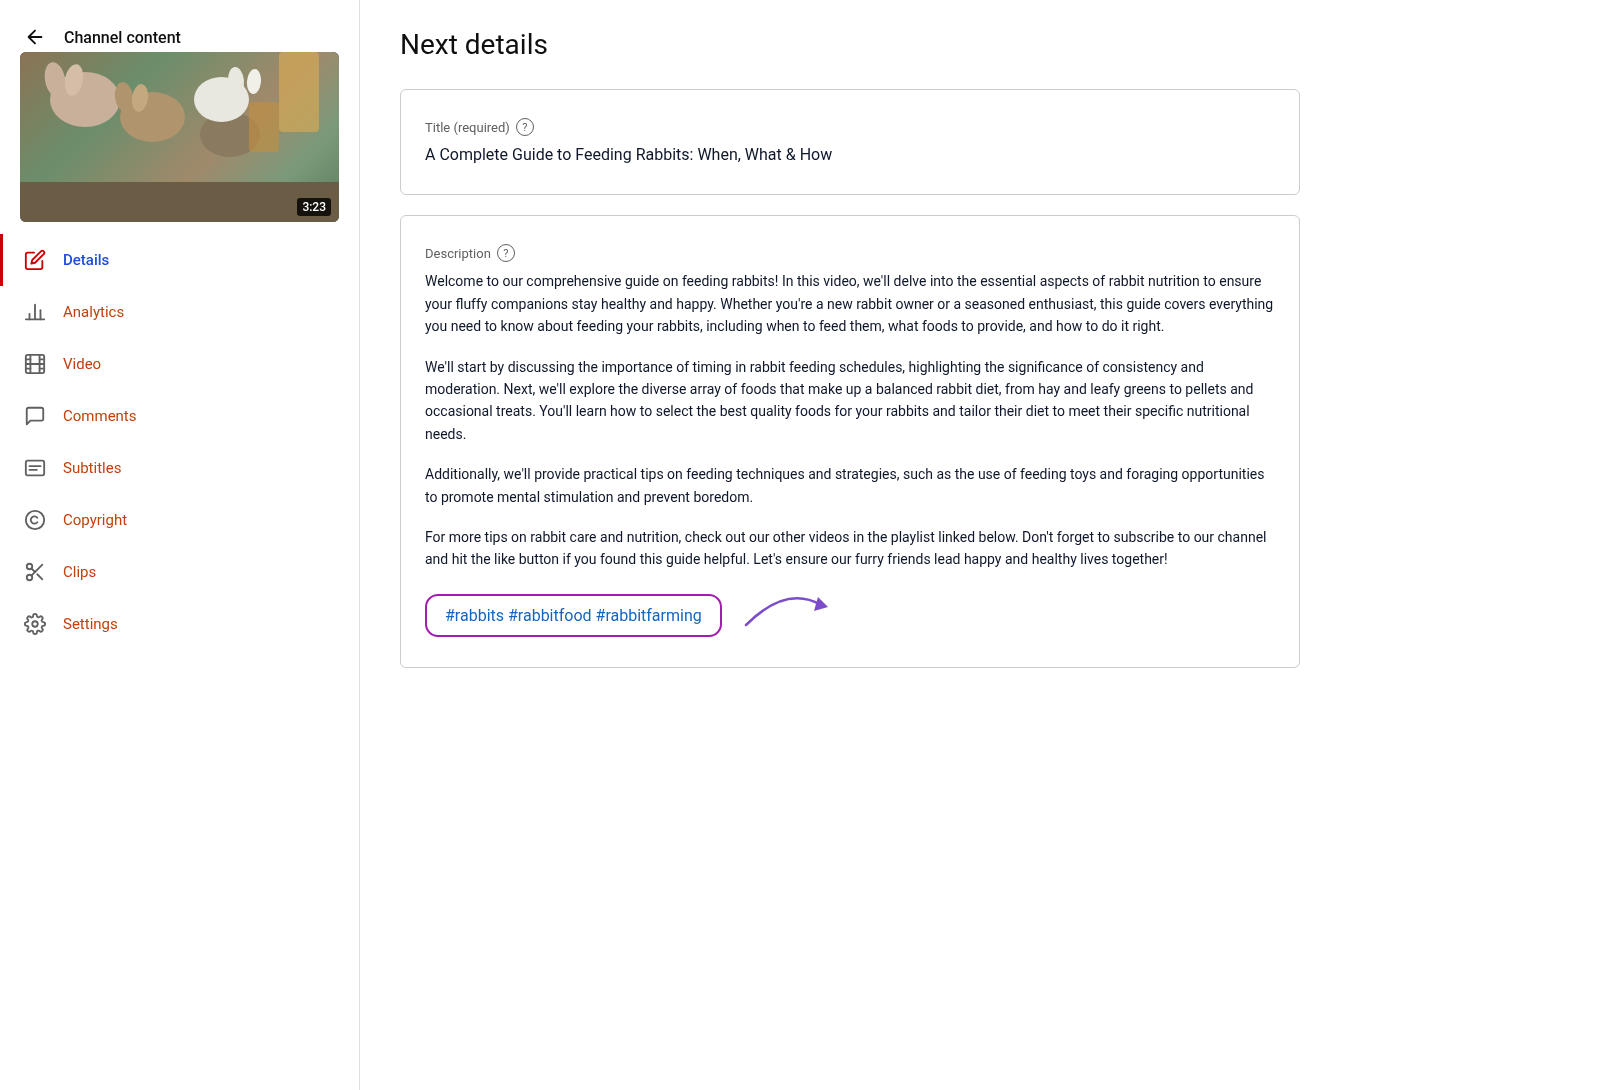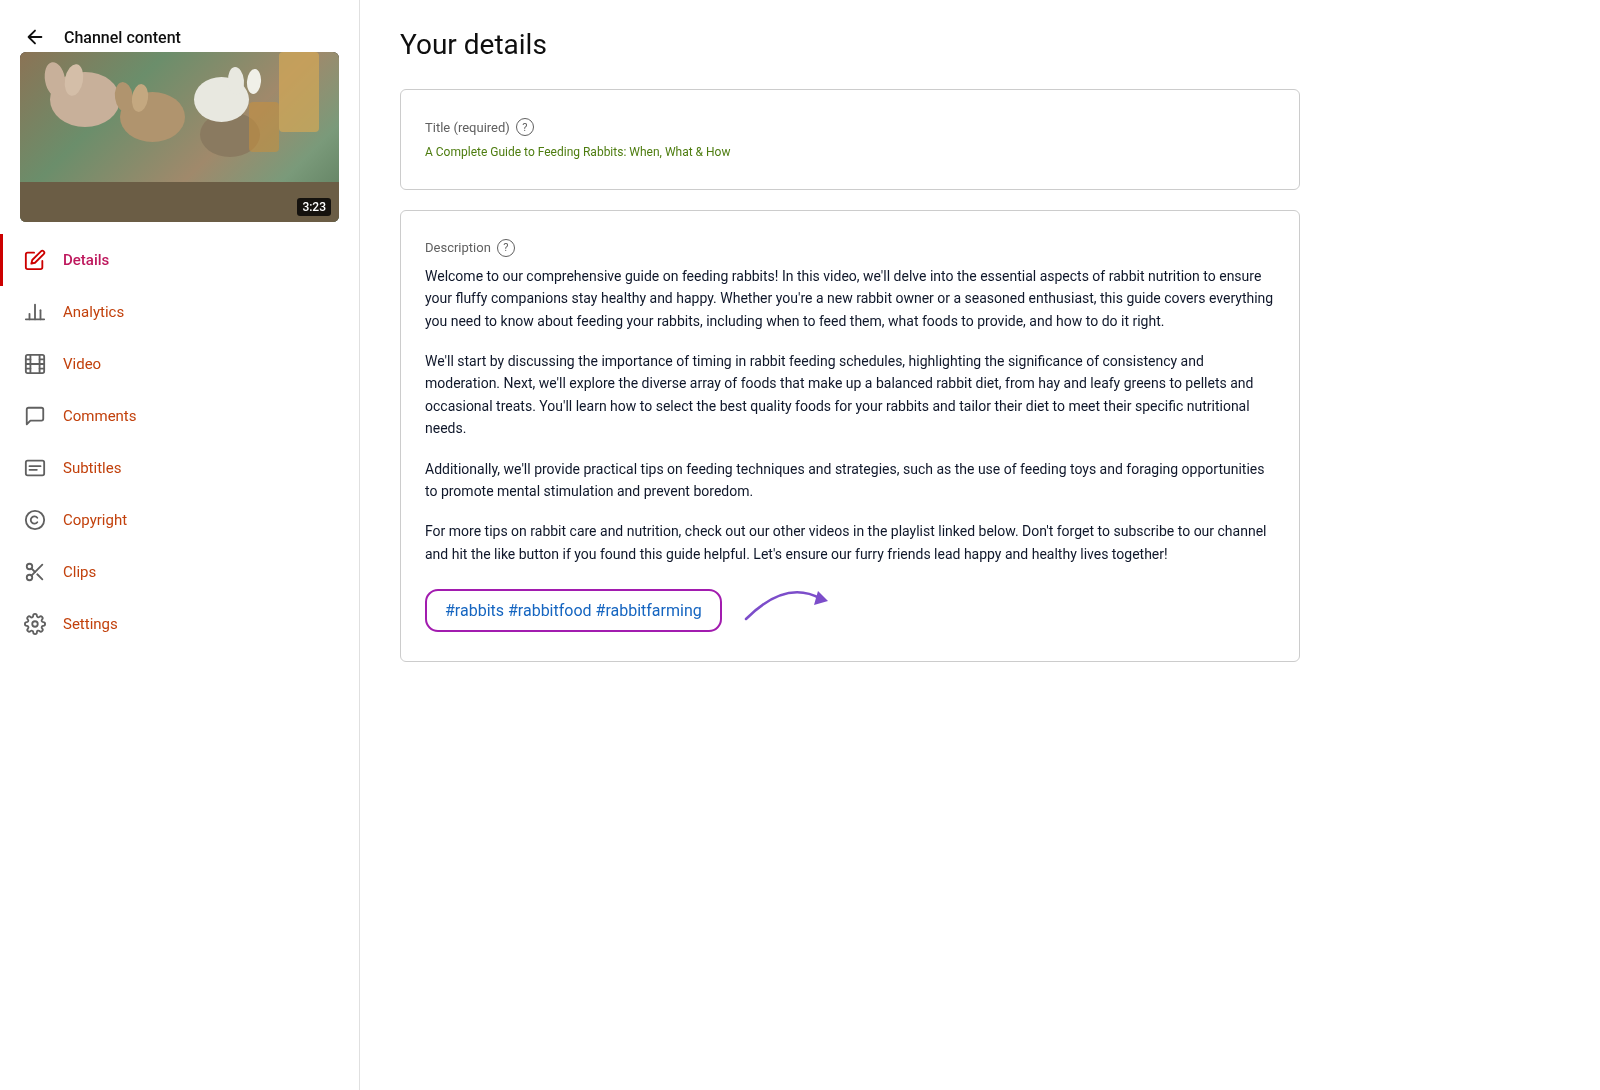--- a/index.html
+++ b/index.html
@@ -104,21 +104,21 @@
       padding: 14px 20px;
       cursor: pointer;
       font-size: 15px;
       color: #c2410c;
       position: relative;
       border-left: 3px solid transparent;
       transition: background 0.1s;
     }
 
     .nav-item.active {
-      color: #be185d;
+      color: #1d4ed8;
       border-left: 3px solid #cc0000;
       font-weight: 500;
       background: #fff;
     }
 
     .nav-item .nav-icon {
       width: 24px;
       height: 24px;
       display: flex;
       align-items: center;
@@ -169,22 +169,22 @@
       width: 18px;
       height: 18px;
       border: 1.5px solid #606060;
       border-radius: 50%;
       font-size: 11px;
       color: #606060;
       cursor: pointer;
     }
 
     .title-value {
-      font-size: 12px;
-      color: #4d7c0f;
+      font-size: 16px;
+      color: #0f172a;
       line-height: 1.4;
     }
 
     .description-text {
       font-size: 14px;
       color: #0f172a;
       line-height: 1.6;
     }
 
     .description-text p {
@@ -345,21 +345,21 @@
           <path d="M19.4 15a1.65 1.65 0 0 0 .33 1.82l.06.06a2 2 0 0 1-2.83 2.83l-.06-.06a1.65 1.65 0 0 0-1.82-.33 1.65 1.65 0 0 0-1 1.51V21a2 2 0 0 1-4 0v-.09A1.65 1.65 0 0 0 9 19.4a1.65 1.65 0 0 0-1.82.33l-.06.06a2 2 0 0 1-2.83-2.83l.06-.06A1.65 1.65 0 0 0 4.68 15a1.65 1.65 0 0 0-1.51-1H3a2 2 0 0 1 0-4h.09A1.65 1.65 0 0 0 4.6 9a1.65 1.65 0 0 0-.33-1.82l-.06-.06a2 2 0 0 1 2.83-2.83l.06.06A1.65 1.65 0 0 0 9 4.68a1.65 1.65 0 0 0 1-1.51V3a2 2 0 0 1 4 0v.09a1.65 1.65 0 0 0 1 1.51 1.65 1.65 0 0 0 1.82-.33l.06-.06a2 2 0 0 1 2.83 2.83l-.06.06A1.65 1.65 0 0 0 19.4 9a1.65 1.65 0 0 0 1.51 1H21a2 2 0 0 1 0 4h-.09a1.65 1.65 0 0 0-1.51 1z"></path>
         </svg>
       </span>
       <span>Settings</span>
     </div>
 
   </nav>
 </aside>
 
 <main class="main-content">
-  <h1 class="page-title">Your details</h1>
+  <h1 class="page-title">Next details</h1>
 
   <div class="form-section">
     <div class="field-label">
       <span>Title (required)</span>
       <span class="help-icon">?</span>
     </div>
     <div class="title-value">A Complete Guide to Feeding Rabbits: When, What &amp; How</div>
   </div>
 
   <div class="form-section">

